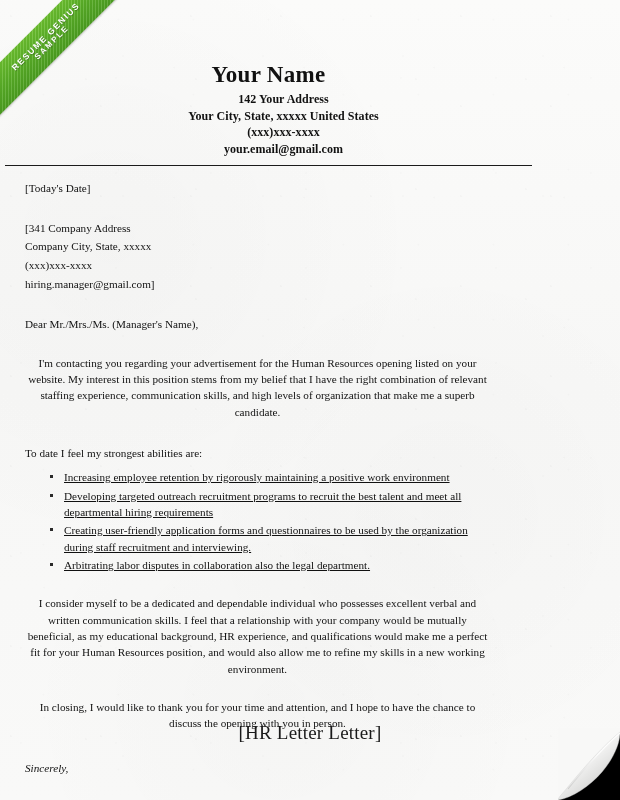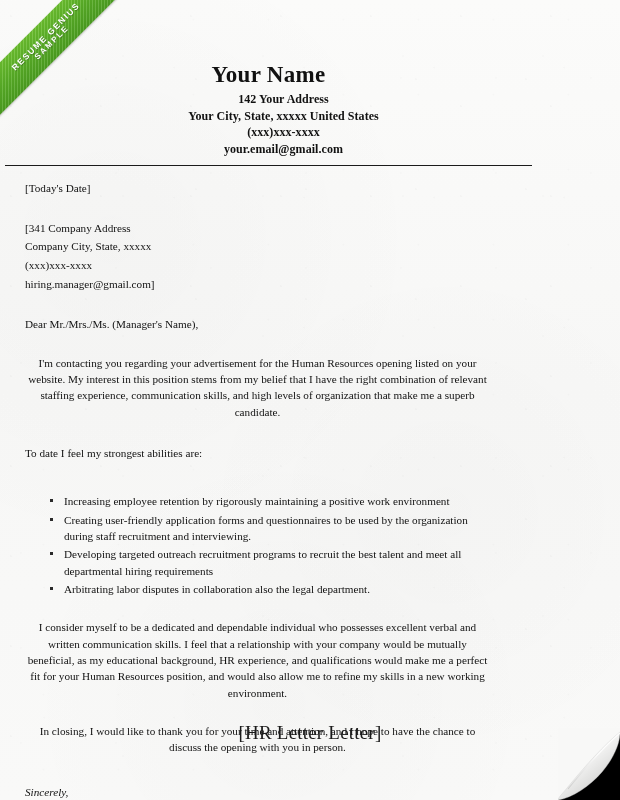--- a/index.html
+++ b/index.html
@@ -140,22 +140,23 @@
   .para {
     margin-top: 22px;
     text-align: center;
   }
   .para-lead {
     margin-top: 25px;
   }
 
   ul.abilities {
     list-style: none;
-    margin: 32px 0 0 0;
+    margin: 8px 0 0 0;
     padding: 0;
+    text-decoration: underline;
   }
   ul.abilities li {
     position: relative;
     padding-left: 39px;
     margin-bottom: 2px;
     line-height: 1.46;
   }
   ul.abilities li .sqbullet {
     position: absolute;
     left: 25px;
@@ -258,25 +259,25 @@
 
       <div class="para-lead">To date I feel my strongest abilities are:</div>
 
       <ul class="abilities">
         <li>
           <span class="sqbullet"></span>
           <span>Increasing employee retention by rigorously maintaining a positive work environment</span>
         </li>
         <li>
           <span class="sqbullet"></span>
-          <span>Creating user-friendly application forms and questionnaires to be used by the organization during staff recruitment and interviewing.</span>
+          <span>Developing targeted outreach recruitment programs to recruit the best talent and meet all departmental hiring requirements</span>
         </li>
         <li>
           <span class="sqbullet"></span>
-          <span>Developing targeted outreach recruitment programs to recruit the best talent and meet all departmental hiring requirements</span>
+          <span>Creating user-friendly application forms and questionnaires to be used by the organization during staff recruitment and interviewing.</span>
         </li>
         <li>
           <span class="sqbullet"></span>
           <span>Arbitrating labor disputes in collaboration also the legal department.</span>
         </li>
       </ul>
 
       <div class="para">I consider myself to be a dedicated and dependable individual who possesses excellent verbal and written communication skills. I feel that a relationship with your company would be mutually beneficial, as my educational background, HR experience, and qualifications would make me a perfect fit for your Human Resources position, and would also allow me to refine my skills in a new working environment.</div>
 
       <div class="para">In closing, I would like to thank you for your time and attention, and I hope to have the chance to discuss the opening with you in person.</div>

